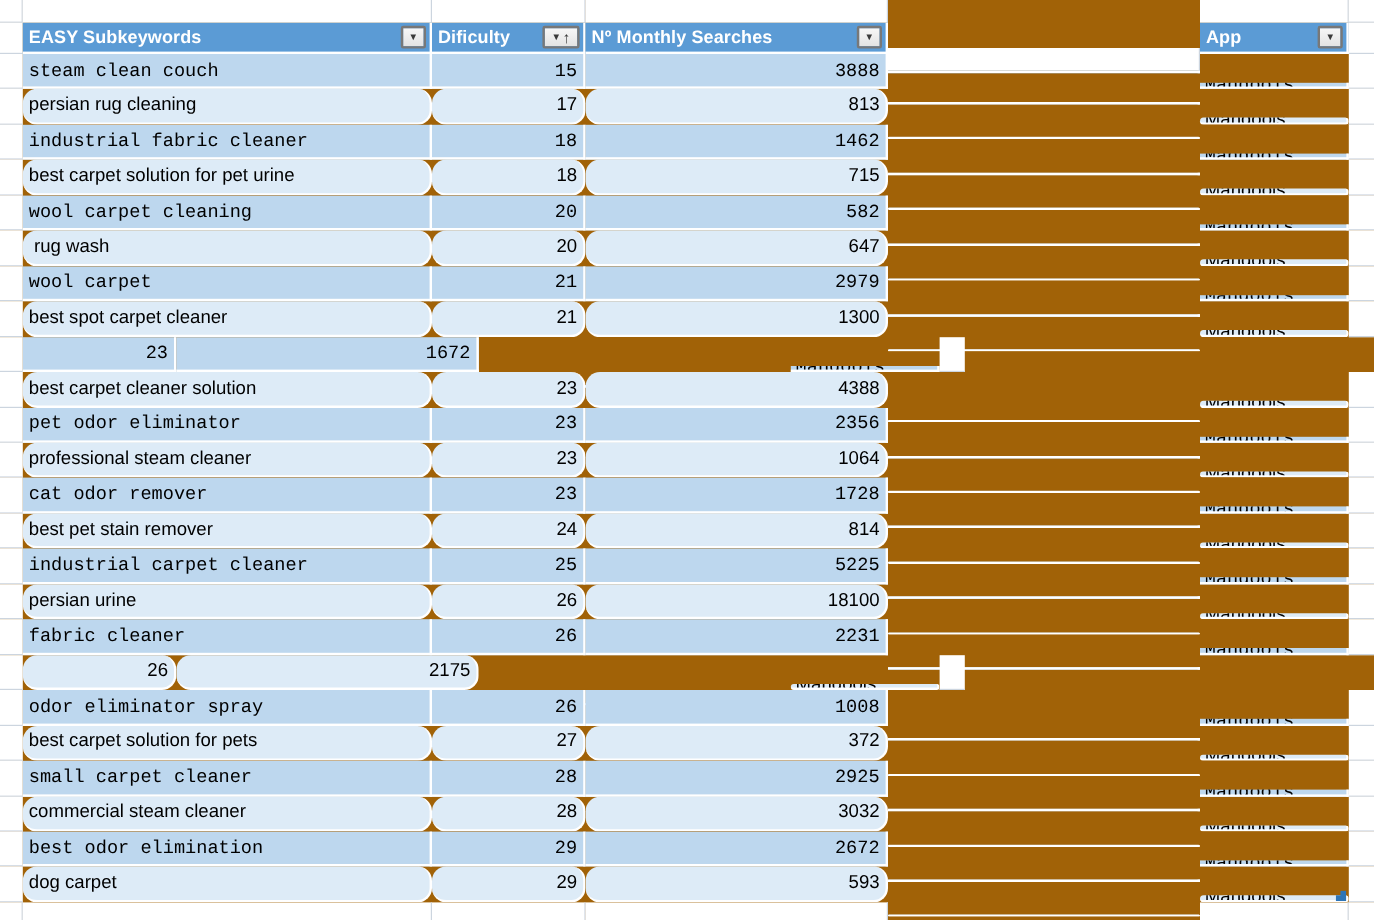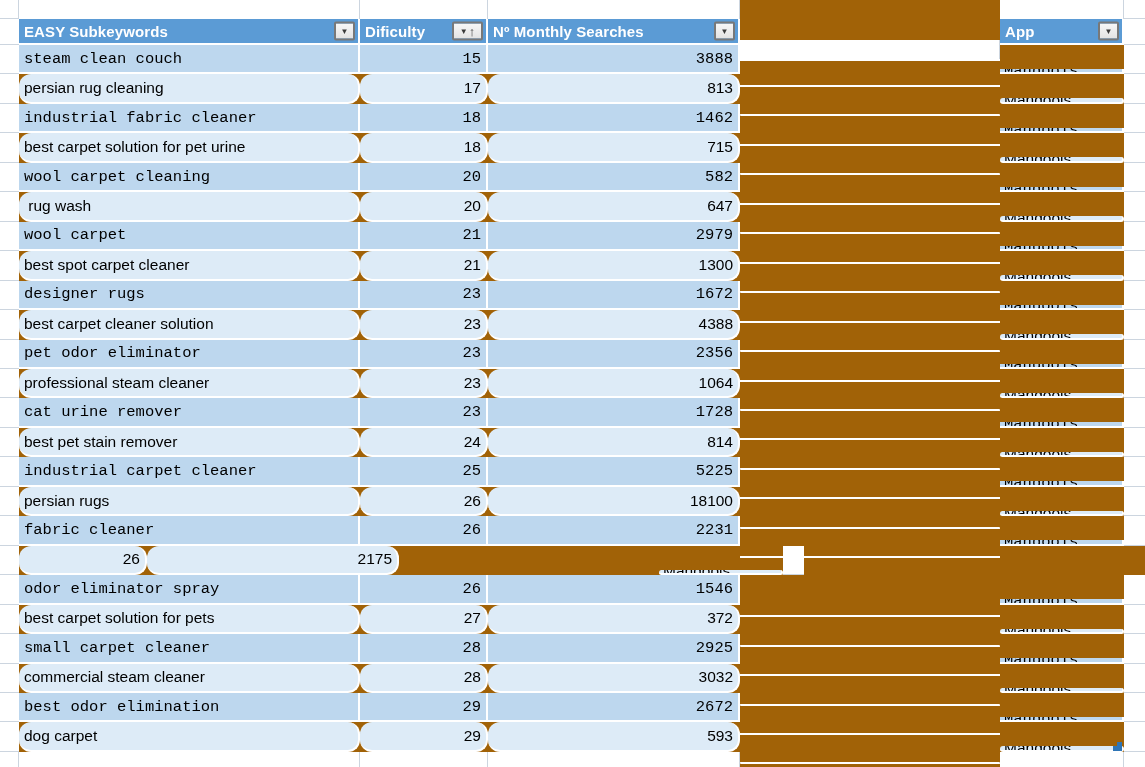--- a/index.html
+++ b/index.html
@@ -194,21 +194,20 @@
       <div class="cell w-a c-keyword">best spot carpet cleaner</div>
       <div class="cell w-b num c-difficulty">21</div>
       <div class="cell w-c num c-searches">1300</div>
       <div class="cell w-d num c-date">29/10/2019</div>
       <div class="cell w-e c-app">Mangools</div>
       <div class="mcell w-m2"></div>
     </div>
 
     <div class="row dark">
       <div class="mcell w-m1"></div>
-      <div class="cell w-a c-keyword">designer rugs</div>
       <div class="cell w-b num c-difficulty">23</div>
       <div class="cell w-c num c-searches">1672</div>
       <div class="cell w-d num c-date">29/10/2019</div>
       <div class="cell w-e c-app">Mangools</div>
       <div class="mcell w-m2"></div>
     </div>
 
     <div class="row light">
       <div class="mcell w-m1"></div>
       <div class="cell w-a c-keyword">best carpet cleaner solution</div>
@@ -234,21 +233,21 @@
       <div class="cell w-a c-keyword">professional steam cleaner</div>
       <div class="cell w-b num c-difficulty">23</div>
       <div class="cell w-c num c-searches">1064</div>
       <div class="cell w-d num c-date">29/10/2019</div>
       <div class="cell w-e c-app">Mangools</div>
       <div class="mcell w-m2"></div>
     </div>
 
     <div class="row dark">
       <div class="mcell w-m1"></div>
-      <div class="cell w-a c-keyword">cat urine remover</div>
+      <div class="cell w-a c-keyword">cat odor remover</div>
       <div class="cell w-b num c-difficulty">23</div>
       <div class="cell w-c num c-searches">1728</div>
       <div class="cell w-d num c-date">29/10/2019</div>
       <div class="cell w-e c-app">Mangools</div>
       <div class="mcell w-m2"></div>
     </div>
 
     <div class="row light">
       <div class="mcell w-m1"></div>
       <div class="cell w-a c-keyword">best pet stain remover</div>
@@ -264,21 +263,21 @@
       <div class="cell w-a c-keyword">industrial carpet cleaner</div>
       <div class="cell w-b num c-difficulty">25</div>
       <div class="cell w-c num c-searches">5225</div>
       <div class="cell w-d num c-date">29/10/2019</div>
       <div class="cell w-e c-app">Mangools</div>
       <div class="mcell w-m2"></div>
     </div>
 
     <div class="row light">
       <div class="mcell w-m1"></div>
-      <div class="cell w-a c-keyword">persian rugs</div>
+      <div class="cell w-a c-keyword">persian urine</div>
       <div class="cell w-b num c-difficulty">26</div>
       <div class="cell w-c num c-searches">18100</div>
       <div class="cell w-d num c-date">29/10/2019</div>
       <div class="cell w-e c-app">Mangools</div>
       <div class="mcell w-m2"></div>
     </div>
 
     <div class="row dark">
       <div class="mcell w-m1"></div>
       <div class="cell w-a c-keyword">fabric cleaner</div>
@@ -295,21 +294,21 @@
       <div class="cell w-c num c-searches">2175</div>
       <div class="cell w-d num c-date">29/10/2019</div>
       <div class="cell w-e c-app">Mangools</div>
       <div class="mcell w-m2"></div>
     </div>
 
     <div class="row dark">
       <div class="mcell w-m1"></div>
       <div class="cell w-a c-keyword">odor eliminator spray</div>
       <div class="cell w-b num c-difficulty">26</div>
-      <div class="cell w-c num c-searches">1546</div>
+      <div class="cell w-c num c-searches">1008</div>
       <div class="cell w-d num c-date">29/10/2019</div>
       <div class="cell w-e c-app">Mangools</div>
       <div class="mcell w-m2"></div>
     </div>
 
     <div class="row light">
       <div class="mcell w-m1"></div>
       <div class="cell w-a c-keyword">best carpet solution for pets</div>
       <div class="cell w-b num c-difficulty">27</div>
       <div class="cell w-c num c-searches">372</div>

